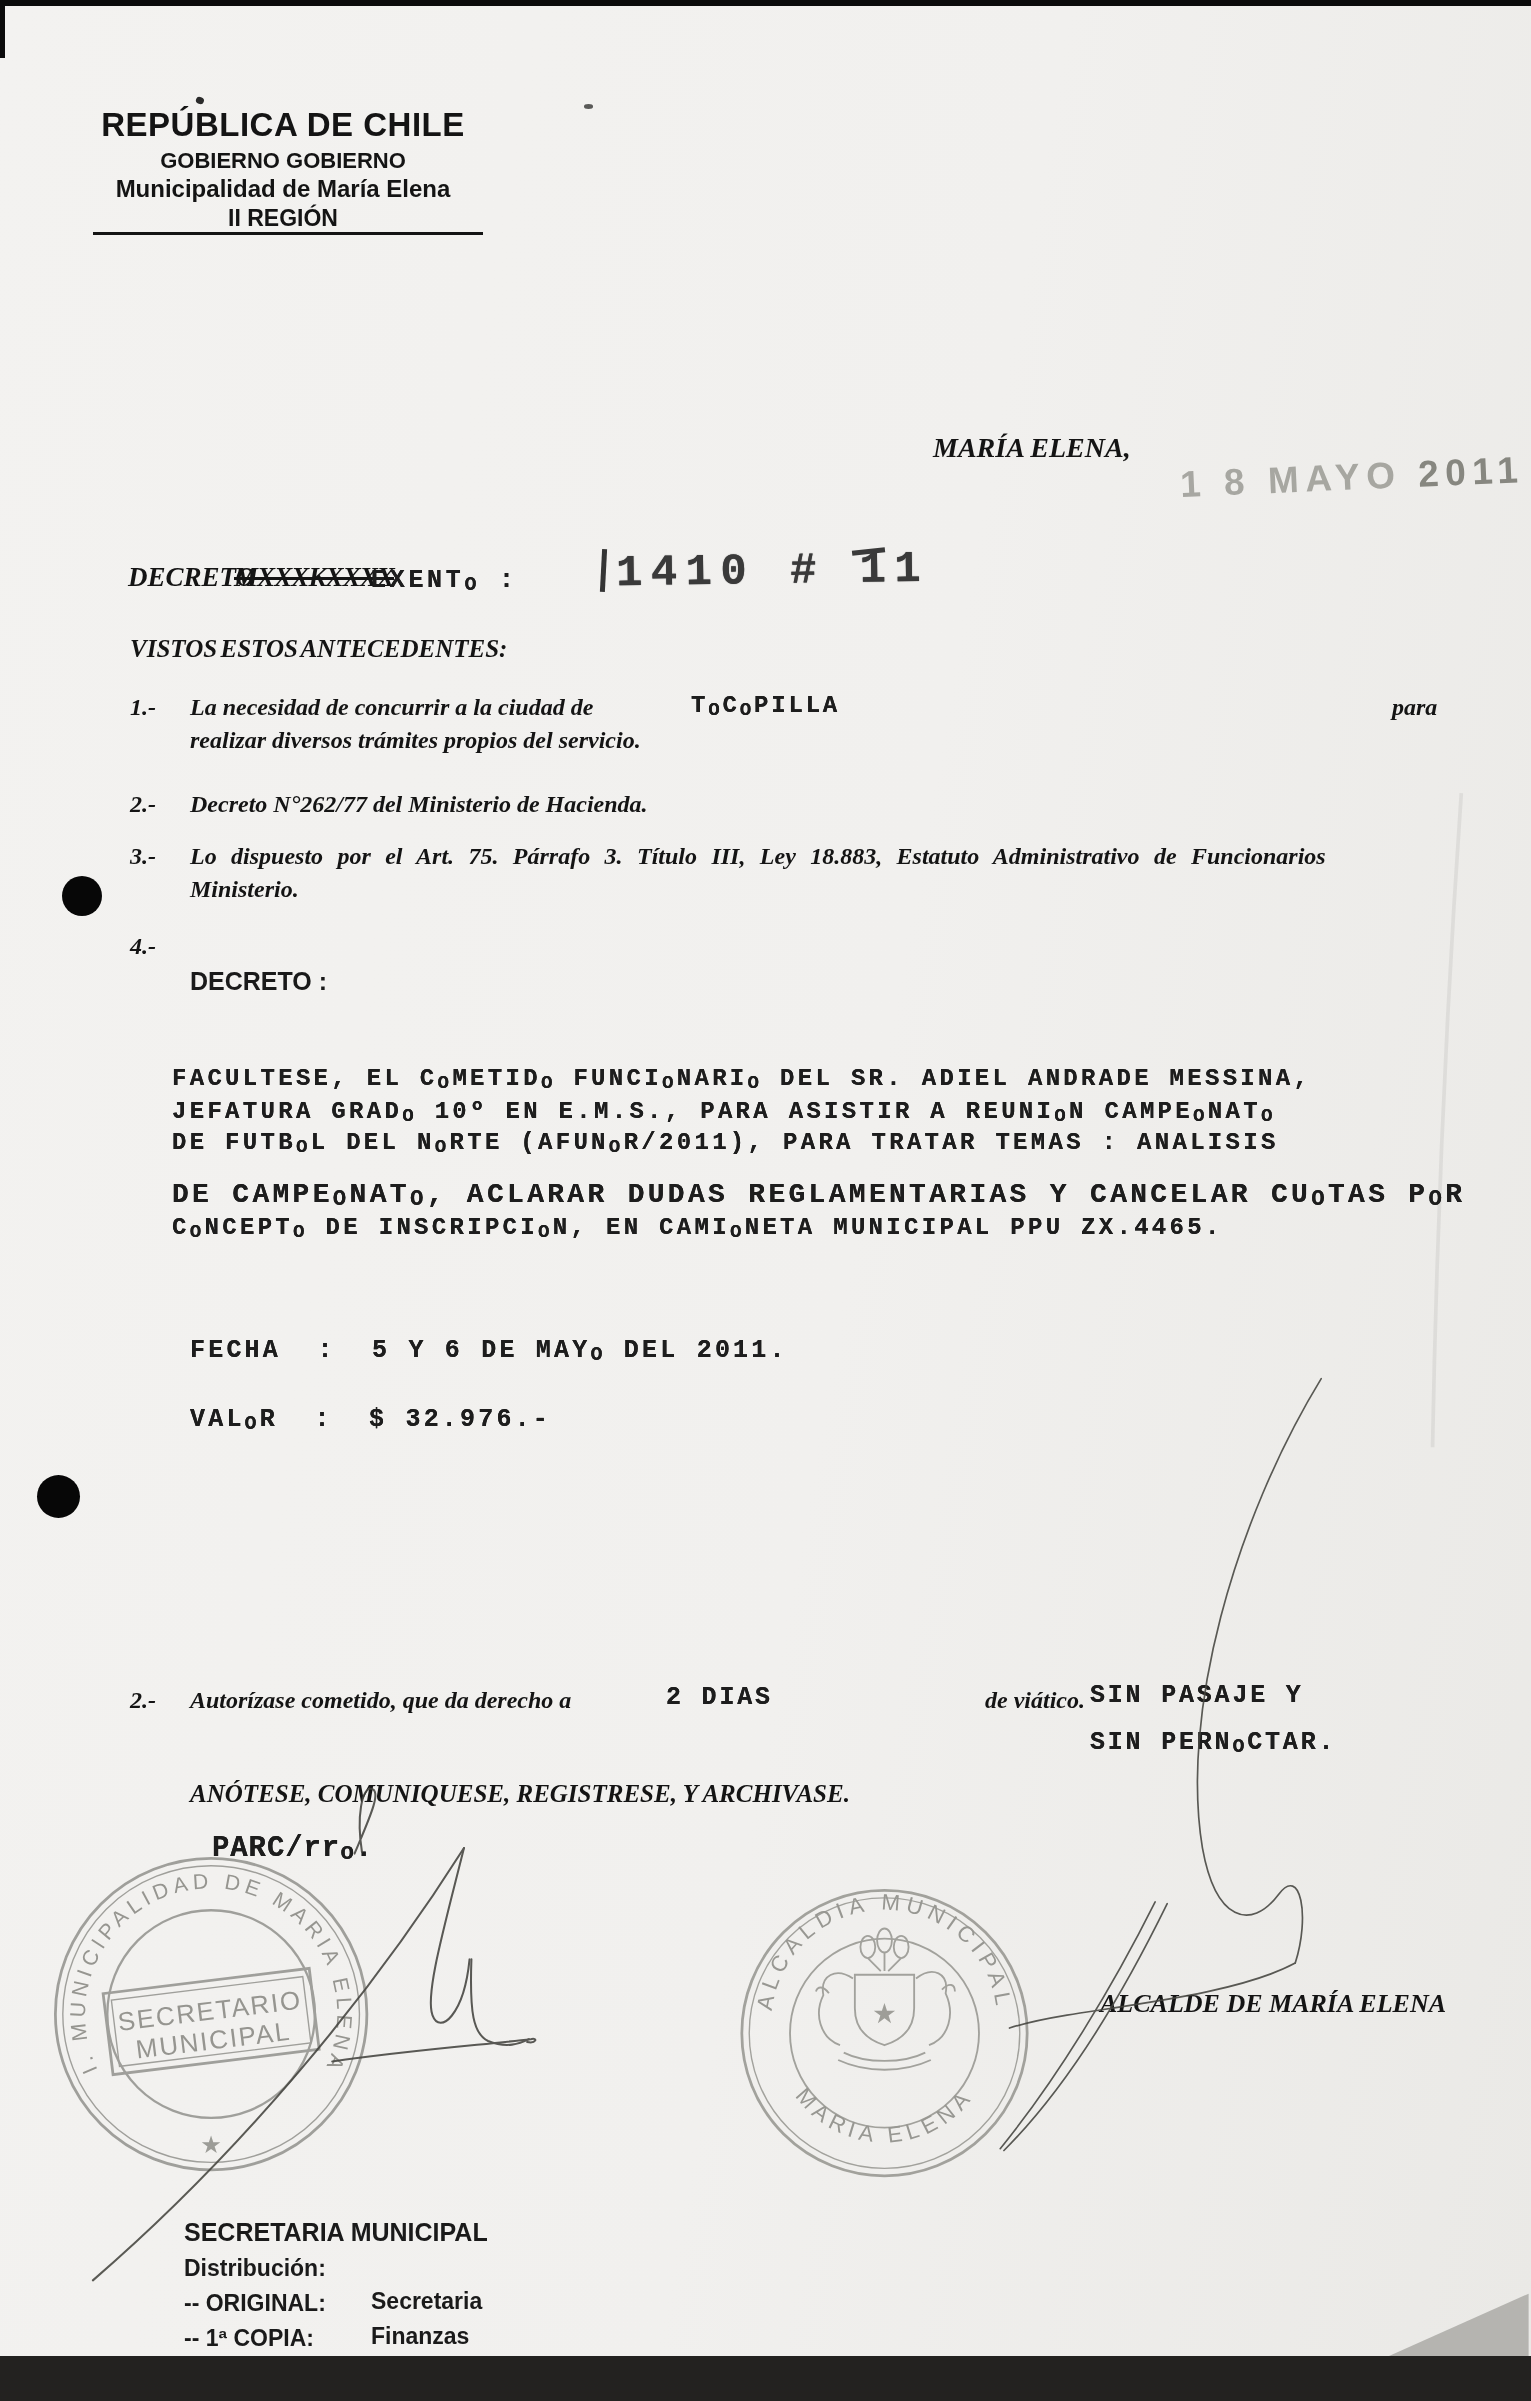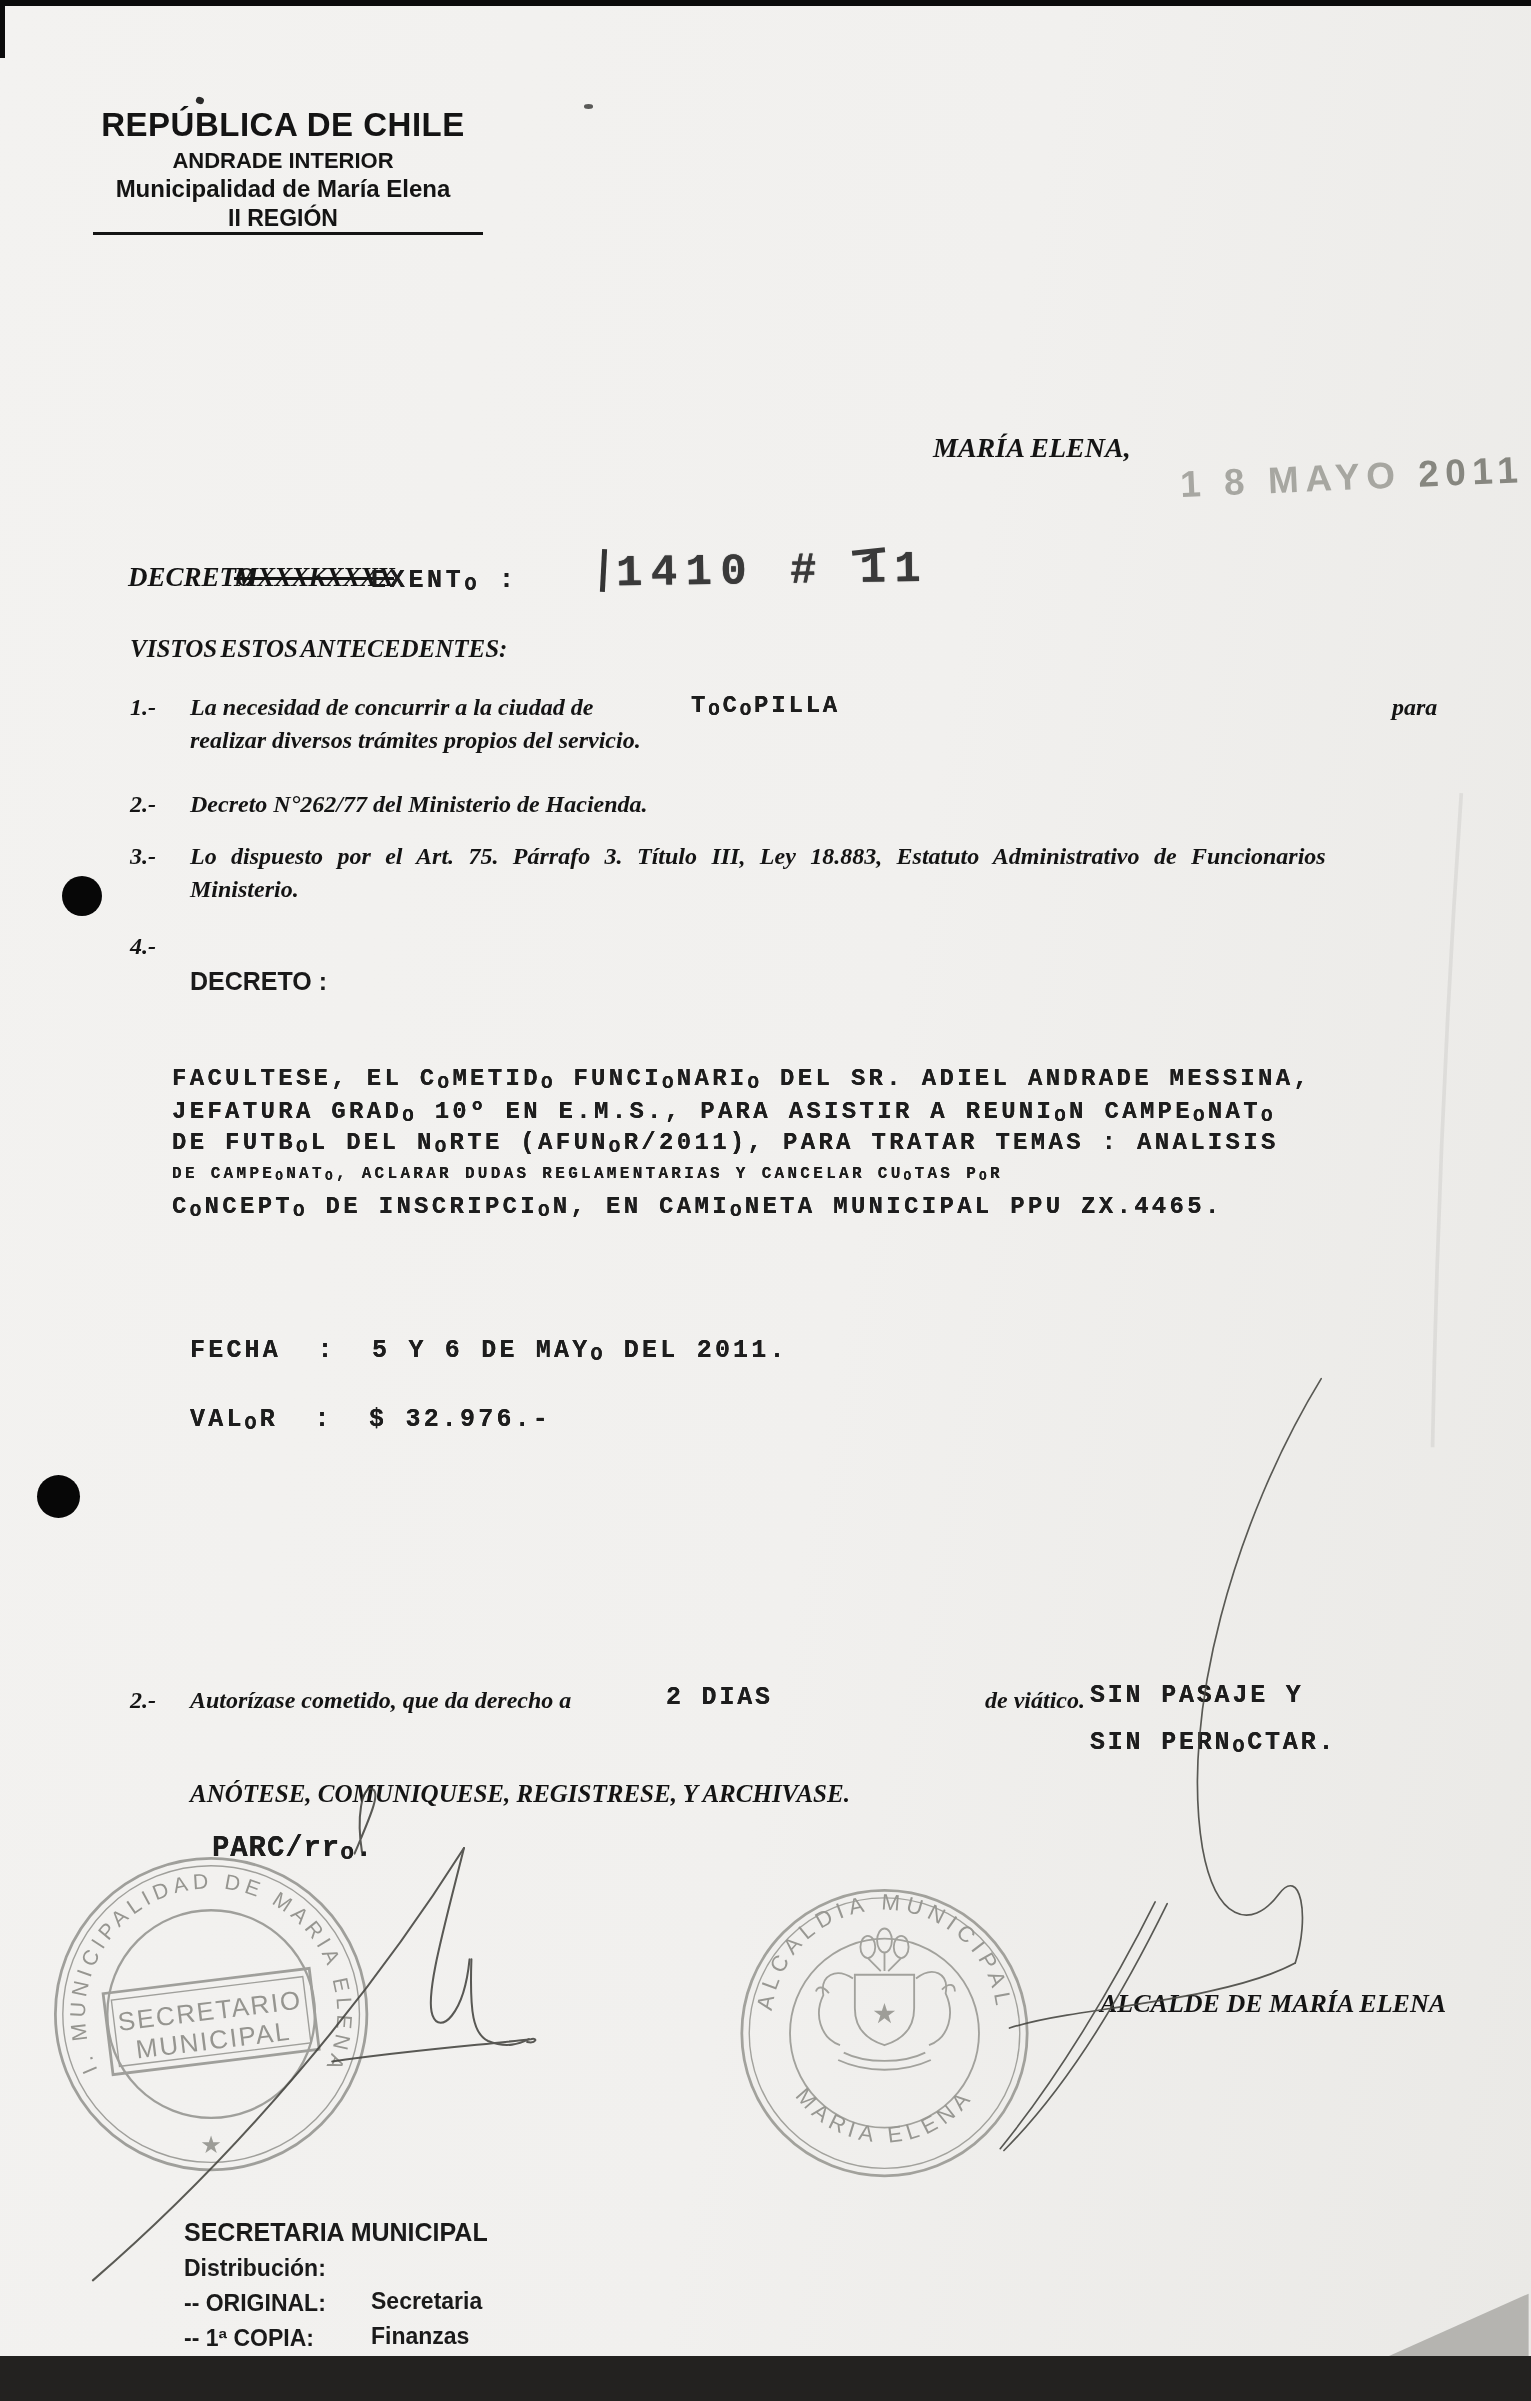--- a/index.html
+++ b/index.html
@@ -27,21 +27,21 @@
 
 <div class="page">
 
   <div class="abs bar" style="left:0;top:0;width:1531px;height:5.6px;"></div>
   <div class="abs bar" style="left:0;top:0;width:4.6px;height:58px;"></div>
   <div class="abs" style="left:196px;top:97px;width:8.4px;height:6.5px;background:#2b2b2b;border-radius:50%;transform:rotate(20deg);"></div>
   <div class="abs" style="left:584px;top:104px;width:9.3px;height:4.6px;background:#5a5a58;border-radius:50%;"></div>
 
   <div class="abs sans hdr" style="left:65px;top:108px;width:436px;">
     <div style="font-size:33px;letter-spacing:0.5px;">REPÚBLICA DE CHILE</div>
-    <div style="font-size:22px;margin-top:6.5px;">ANDRADE INTERIOR</div>
+    <div style="font-size:22px;margin-top:6.5px;">GOBIERNO GOBIERNO</div>
     <div style="font-size:24px;margin-top:3.7px;">Municipalidad de María Elena</div>
     <div style="font-size:23px;margin-top:4.6px;">II REGIÓN</div>
   </div>
   <div class="abs" style="left:93px;top:232px;width:390px;height:2.8px;background:#141414;"></div>
 
   <div class="abs si" style="left:933px;top:432px;font-size:28px;">MARÍA ELENA,</div>
   <div class="abs datestamp" style="left:1113px;top:416px;font-size:37px;">
     <span style="opacity:.55;">1 8 MAYO</span><span> </span><span style="opacity:.8;">2011</span>
   </div>
 
@@ -68,21 +68,21 @@
   <div class="abs si" style="left:190px;top:876px;font-size:24px;">Ministerio.</div>
 
   <div class="abs si" style="left:130px;top:933px;font-size:24px;word-spacing:2.8px;">4.-</div>
 
   <div class="abs sans" style="left:190px;top:967px;font-size:25px;font-weight:bold;">DECRETO :</div>
 
   <div class="abs" style="left:172px;top:1063px;">
     <div class="tw" style="font-size:24px;letter-spacing:3.3px;line-height:32px;">FACULTESE, EL C<span class="lo">O</span>METID<span class="lo">O</span> FUNCI<span class="lo">O</span>NARI<span class="lo">O</span> DEL SR. ADIEL ANDRADE MESSINA,</div>
     <div class="tw" style="font-size:24px;letter-spacing:3.3px;line-height:32px;">JEFATURA GRAD<span class="lo">O</span> 10º EN E.M.S., PARA ASISTIR A REUNI<span class="lo">O</span>N CAMPE<span class="lo">O</span>NAT<span class="lo">O</span></div>
     <div class="tw" style="font-size:24px;letter-spacing:3.3px;line-height:28px;">DE FUTB<span class="lo">O</span>L DEL N<span class="lo">O</span>RTE (AFUN<span class="lo">O</span>R/2011), PARA TRATAR TEMAS : ANALISIS</div>
-    <div class="tw" style="font-size:16px;letter-spacing:3.3px;line-height:32px;">DE CAMPE<span class="lo">O</span>NAT<span class="lo">O</span>, ACLARAR DUDAS REGLAMENTARIAS Y CANCELAR CU<span class="lo">O</span>TAS P<span class="lo">O</span>R</div>
+    <div class="tw" style="font-size:28px;letter-spacing:3.3px;line-height:32px;margin-top:21px;">DE CAMPE<span class="lo">O</span>NAT<span class="lo">O</span>, ACLARAR DUDAS REGLAMENTARIAS Y CANCELAR CU<span class="lo">O</span>TAS P<span class="lo">O</span>R</div>
     <div class="tw" style="font-size:24px;letter-spacing:3.3px;line-height:32px;">C<span class="lo">O</span>NCEPT<span class="lo">O</span> DE INSCRIPCI<span class="lo">O</span>N, EN CAMI<span class="lo">O</span>NETA MUNICIPAL PPU ZX.4465.</div>
   </div>
 
   <div class="abs tw" style="left:190px;top:1336px;font-size:25px;letter-spacing:3.2px;">FECHA  :  5 Y 6 DE MAY<span class="lo">O</span> DEL 2011.</div>
   <div class="abs tw" style="left:190px;top:1405px;font-size:25px;letter-spacing:3.2px;">VAL<span class="lo">O</span>R  :  $ 32.976.-</div>
 
   <div class="abs si" style="left:130px;top:1687px;font-size:24px;">2.-</div>
   <div class="abs si" style="left:190px;top:1687px;font-size:24px;">Autorízase cometido, que da derecho a</div>
   <div class="abs tw" style="left:666px;top:1683px;font-size:25px;letter-spacing:2.8px;">2 DIAS</div>
   <div class="abs si" style="left:985px;top:1687px;font-size:24px;">de viático.</div>

